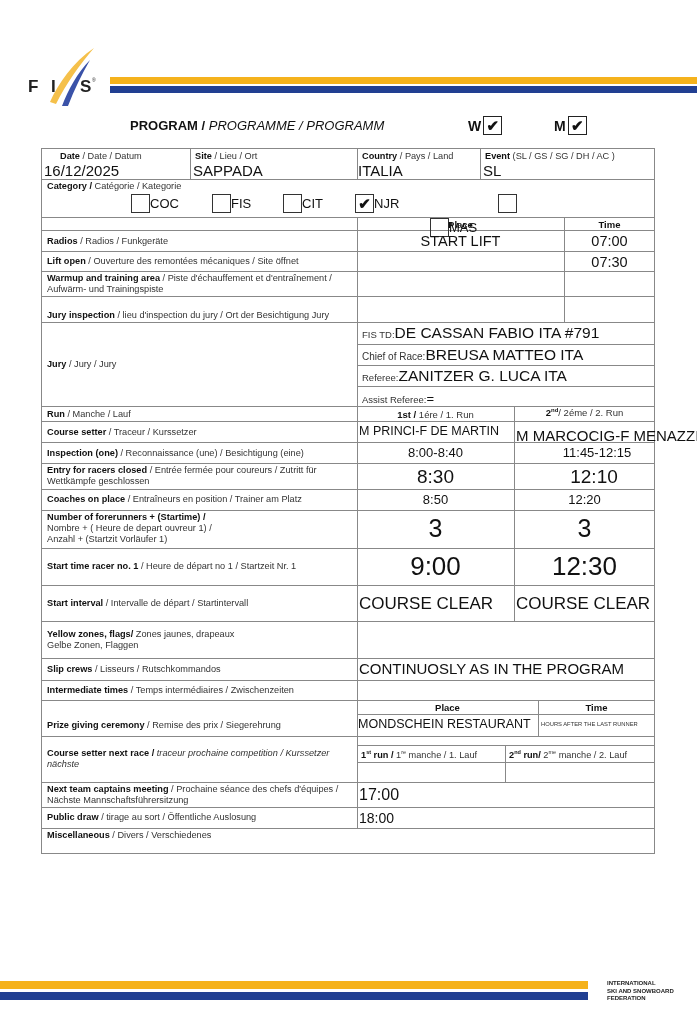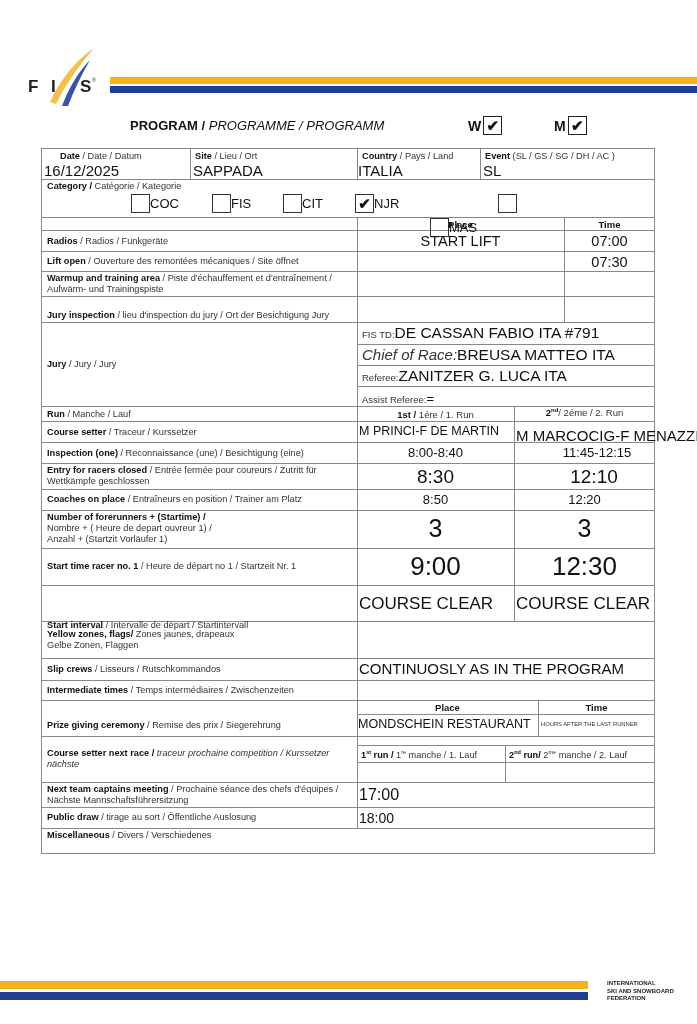--- a/index.html
+++ b/index.html
@@ -135,21 +135,21 @@
 
 <div class="lbl" style="left:47px;top:256px;"><b>Lift open</b><span> / Ouverture des remontées mécaniques / Site öffnet</span></div>
 <div class="val c" style="left:564px;top:254px;width:91px;font-size:14.5px;">07:30</div>
 
 <div class="lbl" style="left:47px;top:273px;width:300px;"><b>Warmup and training area</b><span> / Piste d'échauffement et d'entraînement / Aufwärm- und Trainingspiste</span></div>
 
 <div class="lbl" style="left:47px;top:298px;width:308px;margin-top:12px;"><b>Jury inspection</b><span> / lieu d'inspection du jury / Ort der Besichtigung Jury</span></div>
 
 <div class="lbl" style="left:47px;top:359px;"><b>Jury</b><span> / Jury / Jury</span></div>
 <div class="val" style="left:362px;top:324px;font-size:15.5px;"><span style="font-size:9.5px;color:#333;">FIS TD:</span><span>DE CASSAN FABIO ITA #791</span></div>
-<div class="val" style="left:362px;top:346px;font-size:15.5px;"><span style="font-size:15px;color:#333;font-style:italic;">Chief of Race:</span><span>BREUSA MATTEO ITA</span></div>
+<div class="val" style="left:362px;top:346px;font-size:15.5px;"><span style="font-size:10px;color:#333;">Chief of Race:</span><span>BREUSA MATTEO ITA</span></div>
 <div class="val" style="left:362px;top:367px;font-size:15.5px;"><span style="font-size:9.5px;color:#333;">Referee:</span><span>ZANITZER G. LUCA ITA</span></div>
 <div class="val" style="left:362px;top:391px;font-size:9.5px;color:#333;"><span>Assist Referee:</span><span style="font-size:13px;color:#111;">=</span></div>
 
 <div class="lbl" style="left:47px;top:409px;"><b>Run</b><span> / Manche / Lauf</span></div>
 <div class="val c" style="left:357px;top:409px;width:157px;font-size:9.5px;color:#333;"><b style="color:#111;">1st /</b><span> 1ére / 1. Run</span></div>
 <div class="val c" style="left:514px;top:407px;width:141px;font-size:9.5px;color:#333;"><b style="color:#111;">2</b><sup style="font-size:6px;font-weight:bold;color:#111;">nd</sup><span>/ 2éme / 2. Run</span></div>
 
 <div class="lbl" style="left:47px;top:427px;"><b>Course setter</b><span> / Traceur / Kurssetzer</span></div>
 <div class="val" style="left:359px;top:424px;font-size:12.5px;">M PRINCI-F DE MARTIN</div>
 <div class="val" style="left:516px;top:427px;font-size:15px;">M MARCOCIG-F MENAZZI</div>
@@ -167,21 +167,21 @@
 <div class="val c" style="left:514px;top:492px;width:141px;font-size:13px;">12:20</div>
 
 <div class="lbl" style="left:47px;top:512px;"><b>Number of forerunners + (Startime) /</b><br><span>Nombre + ( Heure de depart  ouvreur 1) /</span><br><span>Anzahl + (Startzit Vorläufer 1)</span></div>
 <div class="val c" style="left:357px;top:514px;width:157px;font-size:25px;">3</div>
 <div class="val c" style="left:514px;top:514px;width:141px;font-size:25px;">3</div>
 
 <div class="lbl" style="left:47px;top:561px;"><b>Start time racer no. 1</b><span> / Heure de départ no 1 / Startzeit Nr. 1</span></div>
 <div class="val c" style="left:357px;top:551px;width:157px;font-size:26px;">9:00</div>
 <div class="val c" style="left:514px;top:551px;width:141px;font-size:26px;">12:30</div>
 
-<div class="lbl" style="left:47px;top:598px;margin-top:22px;"><b>Start interval</b><span> / Intervalle de départ / Startintervall</span></div>
+<div class="lbl" style="left:47px;top:598px;"><b>Start interval</b><span> / Intervalle de départ / Startintervall</span></div>
 <div class="val" style="left:359px;top:594px;font-size:17px;">COURSE CLEAR</div>
 <div class="val" style="left:516px;top:594px;font-size:17px;">COURSE CLEAR</div>
 
 <div class="lbl" style="left:47px;top:629px;"><b>Yellow zones, flags/</b><span> Zones jaunes, drapeaux</span><br><span>Gelbe Zonen, Flaggen</span></div>
 
 <div class="lbl" style="left:47px;top:664px;"><b>Slip crews</b><span> / Lisseurs / Rutschkommandos</span></div>
 <div class="val" style="left:359px;top:660px;font-size:15px;">CONTINUOSLY AS IN THE PROGRAM</div>
 
 <div class="lbl" style="left:47px;top:685px;"><b>Intermediate times</b><span> / Temps intermédiaires / Zwischenzeiten</span></div>
 

